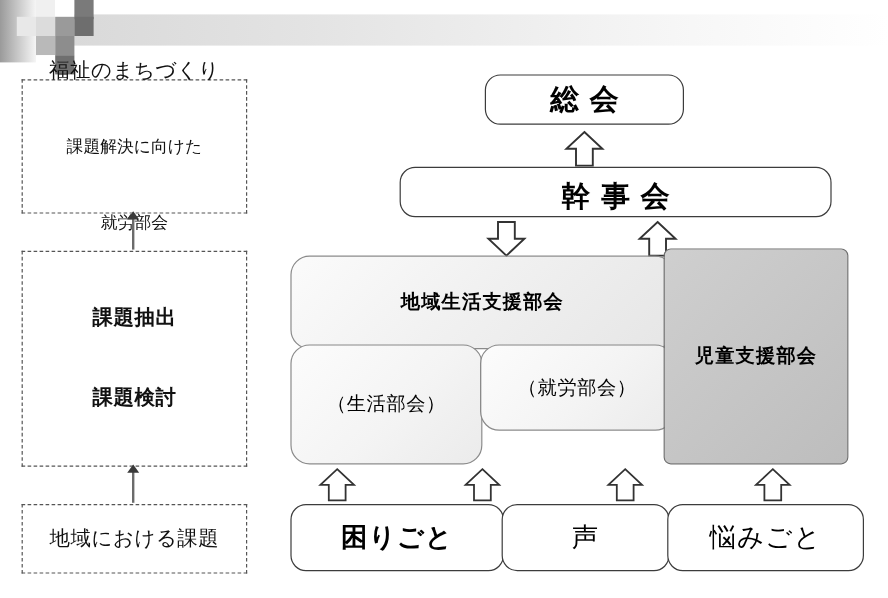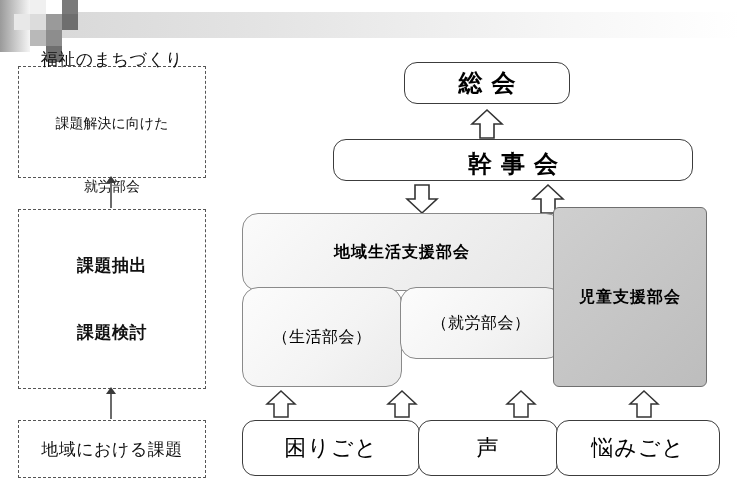--- a/index.html
+++ b/index.html
@@ -173,21 +173,21 @@
       <polygon points="16,2 30,15 23,15 23,28 9,28 9,15 2,15" fill="#ffffff" stroke="#333333" stroke-width="1.5" stroke-linejoin="miter"></polygon>
     </svg>
   </div>
 
   <div class="barrow" style="left:628px;top:389px;">
     <svg width="32" height="30" viewBox="0 0 32 30">
       <polygon points="16,2 30,15 23,15 23,28 9,28 9,15 2,15" fill="#ffffff" stroke="#333333" stroke-width="1.5" stroke-linejoin="miter"></polygon>
     </svg>
   </div>
 
-  <div class="node n-plain" style="left:242px;top:420px;width:178px;height:56px;">
+  <div class="node n-plain" style="left:242px;top:420px;width:178px;height:56px;font-weight:bold;">
     <span class="lbl-src">困りごと</span>
   </div>
 
   <div class="node n-plain" style="left:418px;top:420px;width:140px;height:56px;">
     <span class="lbl-src">声</span>
   </div>
 
   <div class="node n-plain" style="left:556px;top:420px;width:164px;height:56px;">
     <span class="lbl-src">悩みごと</span>
   </div>

